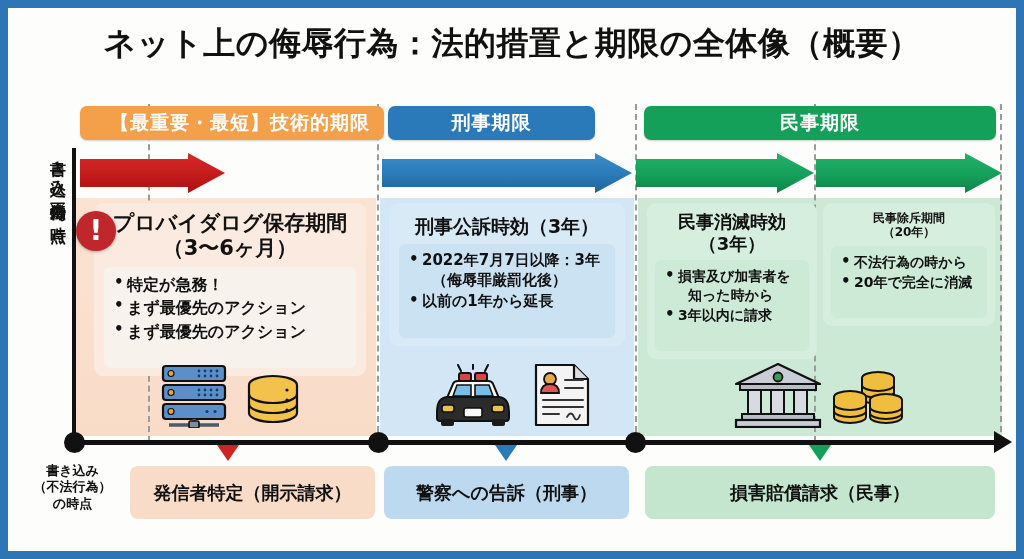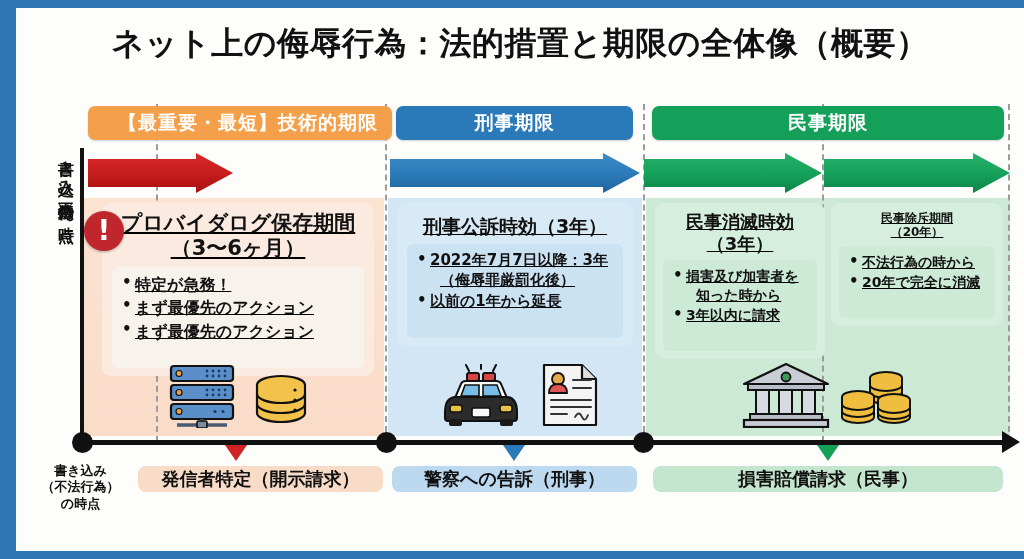--- a/index.html
+++ b/index.html
@@ -3,21 +3,21 @@
 <meta charset="utf-8">
 <style>
   html,body{margin:0;padding:0;}
   body{
     width:1024px;height:559px;
     background:#2E75B6;
     font-family:"DejaVu Sans","Liberation Sans",sans-serif;
     overflow:hidden;
   }
   #frame{
-    position:absolute;left:16px;top:8px;
+    position:absolute;left:8px;top:8px;
     width:1008px;height:543px;
     background:#FDFDFB;
     overflow:hidden;
   }
   
   #title{
     position:absolute;left:0;top:14px;width:1008px;
     text-align:center;
     font-size:32px;font-weight:bold;color:#111;
     letter-spacing:0.5px;
@@ -40,36 +40,36 @@
   
   .hdr{
     position:absolute;top:98px;height:34px;
     border-radius:7px;
     color:#fff;font-size:19px;font-weight:bold;
     display:flex;align-items:center;justify-content:center;
     letter-spacing:1px;
     box-shadow:0 1px 2px rgba(0,0,0,.18);
   }
   #hdr-tech{left:72px;width:288px;background:#F4A04A;padding-left:16px;}
-  #hdr-crim{left:380px;width:237px;background:#2A7AB9;}
+  #hdr-crim{left:380px;width:207px;background:#2A7AB9;}
   #hdr-civ {left:636px;width:352px;background:#15A05A;}
   
   .band{position:absolute;top:145px;height:40px;}
   .arrow-shape{width:100%;height:100%;}
   #band-red{left:72px;width:145px;}
   #band-blue{left:374px;width:250px;}
   #band-g1{left:628px;width:178px;}
   #band-g2{left:808px;width:186px;}
   
   .colbg{position:absolute;top:190px;height:238px;}
   #colbg-tech{left:64px;width:304px;background:linear-gradient(180deg,#FBE3D2 0%,#F9DCC8 100%);}
   #colbg-crim{left:372px;width:254px;background:#D3E6F5;}
   #colbg-civ {left:630px;width:364px;background:#CCE9D5;}
   
-  .card{position:absolute;border-radius:9px;overflow:hidden;text-decoration:underline;}
+  .card{position:absolute;border-radius:9px;overflow:hidden;}
   .card-title{
     text-align:center;font-weight:bold;color:#111;
     line-height:1.2;padding:8px 4px 6px 4px;
   }
   .card-body{
     margin:0 10px 8px 10px;border-radius:6px;
     padding:7px 8px 24px 8px;
   }
   .card-body ul{margin:0;padding:0;list-style:none;}
   .card-body li{
@@ -140,21 +140,21 @@
   #tdot2{left:360px;}
   #tdot3{left:617px;}
   .tmark{position:absolute;top:437px;width:0;height:0;
     border-top:16px solid #000;
     border-left:11px solid transparent;border-right:11px solid transparent;}
   #tmark-red{left:209px;border-top-color:#CF2222;}
   #tmark-blue{left:487px;border-top-color:#2A7AB9;}
   #tmark-green{left:801px;border-top-color:#15A05A;}
   
   .blabel{
-    position:absolute;top:458px;height:26px;border-radius:8px;
+    position:absolute;top:458px;height:53px;border-radius:8px;
     display:flex;align-items:center;justify-content:center;
     font-size:18px;font-weight:bold;color:#111;
   }
   #blabel-tech{left:122px;width:245px;background:#F9DCC8;}
   #blabel-crim{left:376px;width:245px;background:#BDD9EF;}
   #blabel-civ {left:637px;width:350px;background:#C4E5CE;}
 </style>
 </head>
 <body>
 

